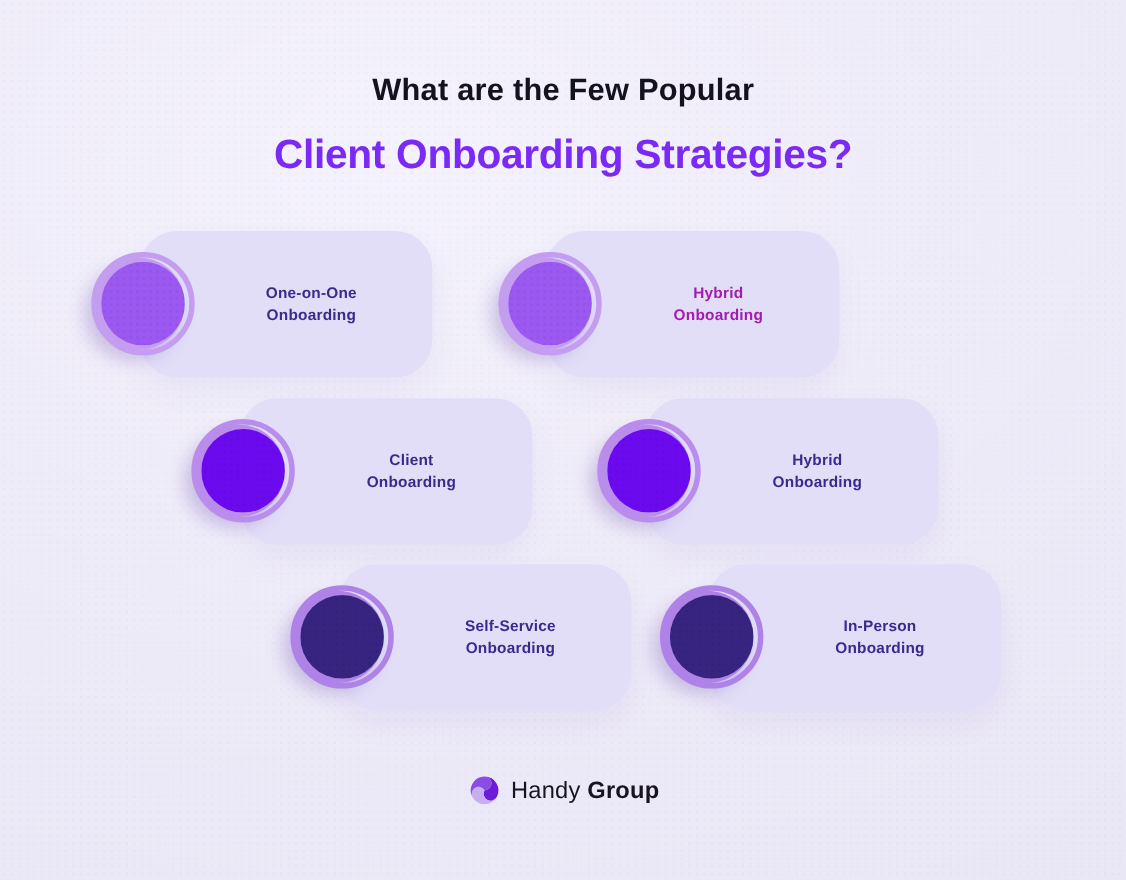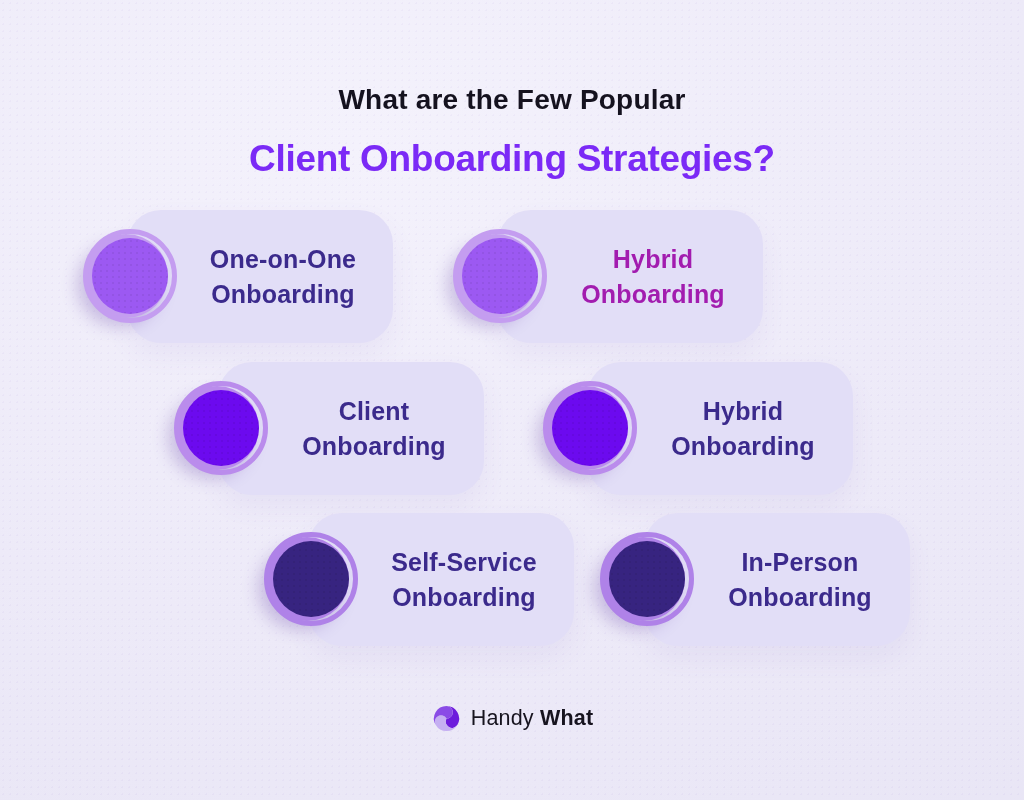--- a/index.html
+++ b/index.html
@@ -46,39 +46,39 @@
   }
   .bubble .core {
     position:absolute; left:9px; top:9px; width:76px; height:76px;
     border-radius:50%;
     background-image: radial-gradient(rgba(0,0,0,0.06) 1px, transparent 1.4px);
     background-size:6px 6px;
   }
   .label {
     position:absolute; left:58px; right:12px; top:0; bottom:0;
     display:flex; flex-direction:column; align-items:center; justify-content:center;
-    font-size:25px; font-weight:bold; line-height:1.38;
+    font-size:14px; font-weight:bold; line-height:1.38;
     letter-spacing:0.2px; color:#3B2A8C; text-align:center;
   }
 
   .footer {
     position:absolute; left:0; right:0; top:703px;
     display:flex; align-items:center; justify-content:center; gap:9px;
   }
   .brand { font-size:21.5px; color:#17141F; letter-spacing:0.2px; }
   .brand .reg { font-weight:500; }
   .brand .bold { font-weight:800; }
 </style>
 </head>
 <body>
 
 <div class="page">
 
   <header class="title">
-    <div class="t1" style="color: rgb(21, 18, 31); margin-top: 18px;">What are the Few Popular</div>
+    <div class="t1" style="color: rgb(21, 18, 31);">What are the Few Popular</div>
     <div class="t2" style="color: rgb(123, 42, 246);">Client Onboarding Strategies?</div>
   </header>
 
   <section class="card c1" style="background-color: rgb(226, 222, 247);">
     <div class="bubble">
       <span class="crescent" style="background-color: rgb(196, 157, 240);"></span>
       <span class="ring" style="border-color: rgb(196, 157, 240);"></span>
       <span class="core" style="background-color: rgb(156, 89, 242);"></span>
     </div>
     <div class="label" style="color: rgb(59, 42, 140);">
@@ -148,17 +148,17 @@
   </section>
 
   <footer class="footer">
     <svg width="31" height="31" viewBox="0 0 32 32">
       <path d="M16 3 A13 13 0 0 1 27.26 22.5 A6.5 6.5 0 0 1 16 16 A6.5 6.5 0 0 0 16 3 Z" fill="#6D1CDC"></path>
       <path d="M16 3 A13 13 0 0 1 27.26 22.5 A6.5 6.5 0 0 1 16 16 A6.5 6.5 0 0 0 16 3 Z" transform="rotate(120 16 16)" fill="#C5AFF2"></path>
       <path d="M16 3 A13 13 0 0 1 27.26 22.5 A6.5 6.5 0 0 1 16 16 A6.5 6.5 0 0 0 16 3 Z" transform="rotate(240 16 16)" fill="#8A4BE6"></path>
     </svg>
     <div class="brand" style="color: rgb(23, 20, 31);">
       <span class="reg">Handy</span>
-      <span class="bold">What</span>
+      <span class="bold">Group</span>
     </div>
   </footer>
 
 </div>
 
 </body></html>

